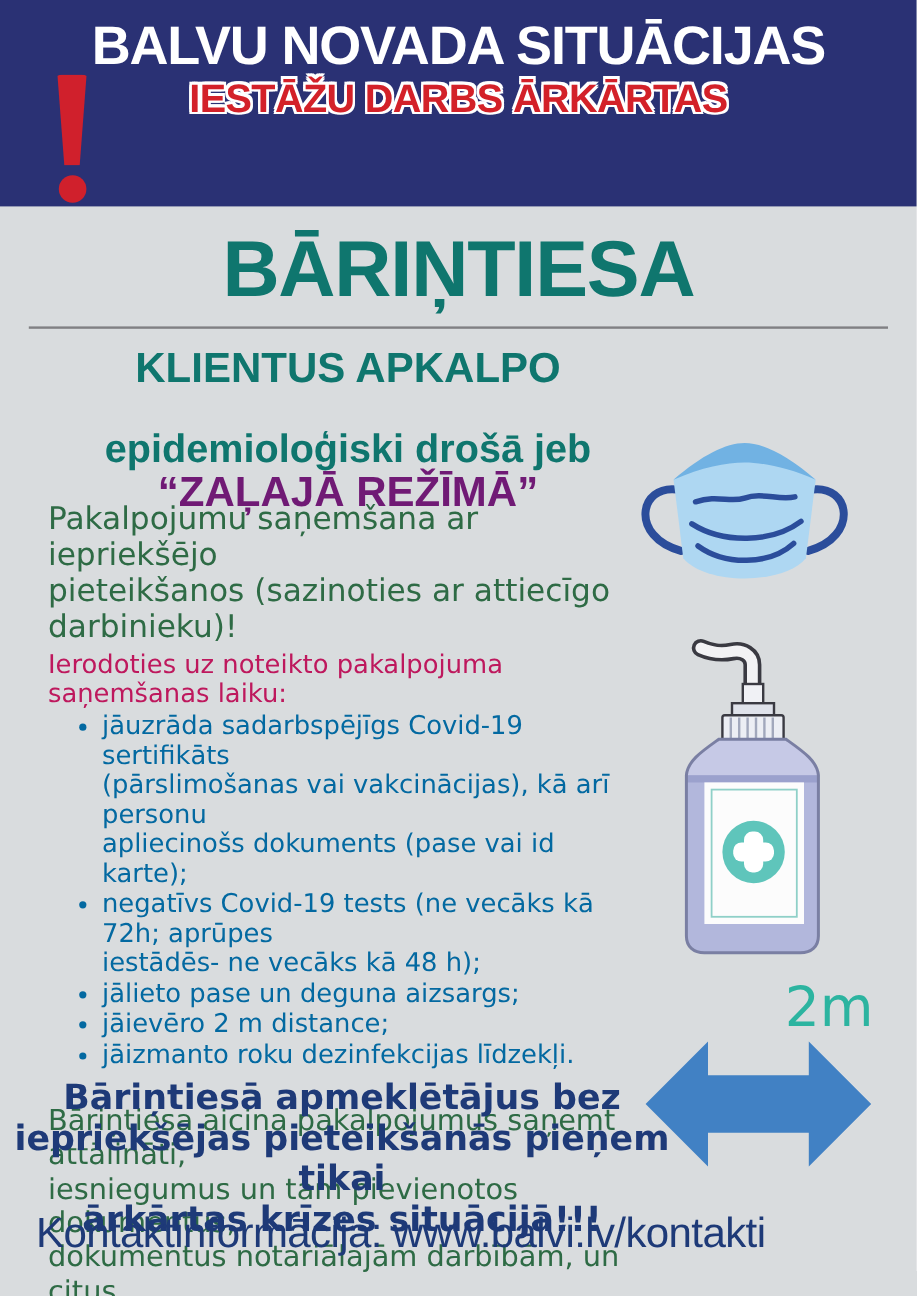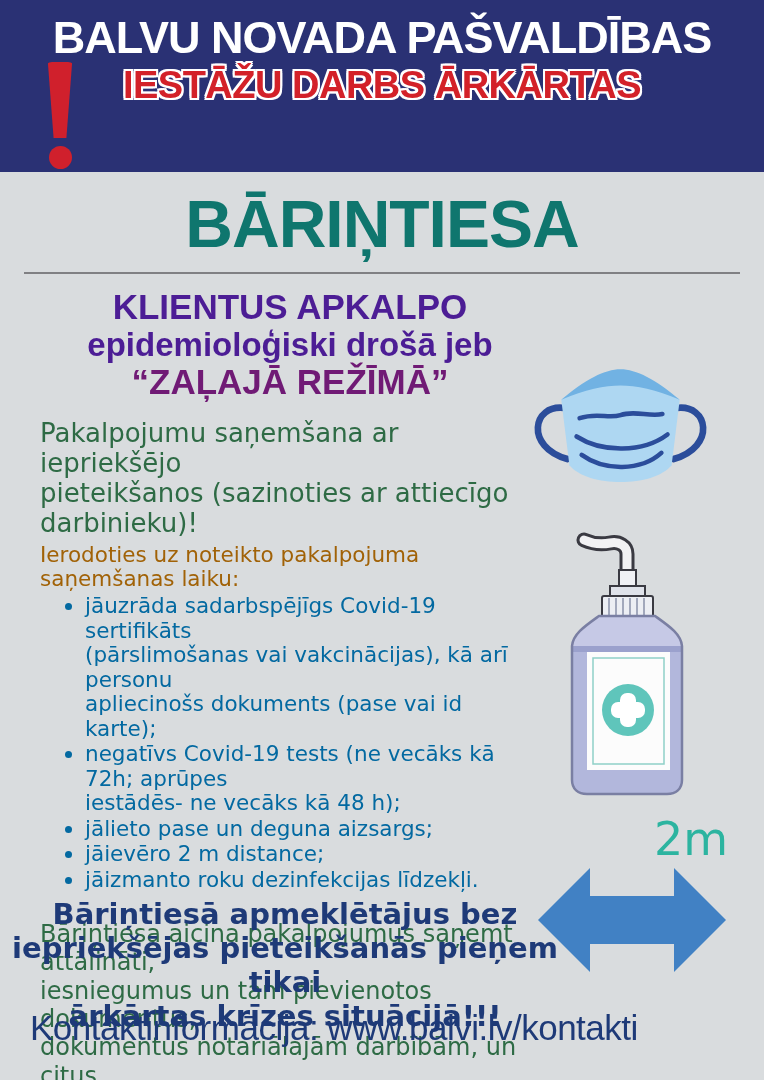--- a/index.html
+++ b/index.html
@@ -21,21 +21,21 @@
     color:#ffffff;
     font-family:"Liberation Sans", sans-serif;
     font-weight:800;
     font-size:45px;
     letter-spacing:-1px;
     line-height:1.1;
   }
   .hdr-alert{
     font-family:"Liberation Sans", sans-serif;
     font-weight:800;
-    font-size:38px;
+    font-size:33px;
     letter-spacing:-0.5px;
     color:#d32129;
     line-height:1.18;
     text-shadow:-2px -2px 0 #fff, 2px -2px 0 #fff, -2px 2px 0 #fff, 2px 2px 0 #fff,
                 -2px 0 0 #fff, 2px 0 0 #fff, 0 -2px 0 #fff, 0 2px 0 #fff;
   }
   .excl{position:absolute;left:44px;top:62px;width:32px;height:108px;}
   .excl-bar{
     width:32px;height:76px;background:#d0202c;
     clip-path:polygon(12% 0,88% 0,70% 100%,30% 100%);
@@ -57,36 +57,36 @@
     border-top:2px solid #808083;
   }
   
   .svc{
     position:absolute;left:0;top:288px;width:580px;
     text-align:center;
     font-family:"Liberation Sans", sans-serif;
     font-weight:800;
     line-height:1.1;
   }
-  .svc-l1,.svc-l2{color:#4c1d95;font-size:35px;}
-  .svc-l2{font-size:33px;}
+  .svc-l1,.svc-l2{color:#0f766e;font-size:35px;}
+  .svc-l2{font-size:33px;margin-top:29px;}
   .svc-l3{color:#701a75;font-size:35px;}
   
   .col{
     position:absolute;left:40px;top:418px;width:500px;
   }
   .green-note{
     color:#2e6b45;
     font-size:26px;
     line-height:1.16;
     white-space:pre-line;
   }
   .arrival-intro{
     margin-top:4px;
-    color:#a16207;
+    color:#be185d;
     font-size:21.5px;
     line-height:1.15;
   }
   ul.blist{
     margin:2px 0 0 0;
     padding-left:45px;
     color:#0369a1;
     font-size:21.5px;
     line-height:1.14;
   }
@@ -126,21 +126,21 @@
     line-height:1.0;
     margin-bottom:2px;
   }
 </style>
 </head>
 <body>
 
 <div class="poster">
 
   <div class="hdr">
-    <div class="hdr-title">BALVU NOVADA PAŠVALDĪBAS</div>
+    <div class="hdr-title">BALVU NOVADA SITUĀCIJAS</div>
     <div class="hdr-alert">IESTĀŽU DARBS ĀRKĀRTAS</div>
     <div class="excl">
       <div class="excl-bar"></div>
       <div class="excl-dot"></div>
     </div>
   </div>
 
   <div class="dept-title">BĀRIŅTIESA</div>
   <div class="rule"></div>
 

